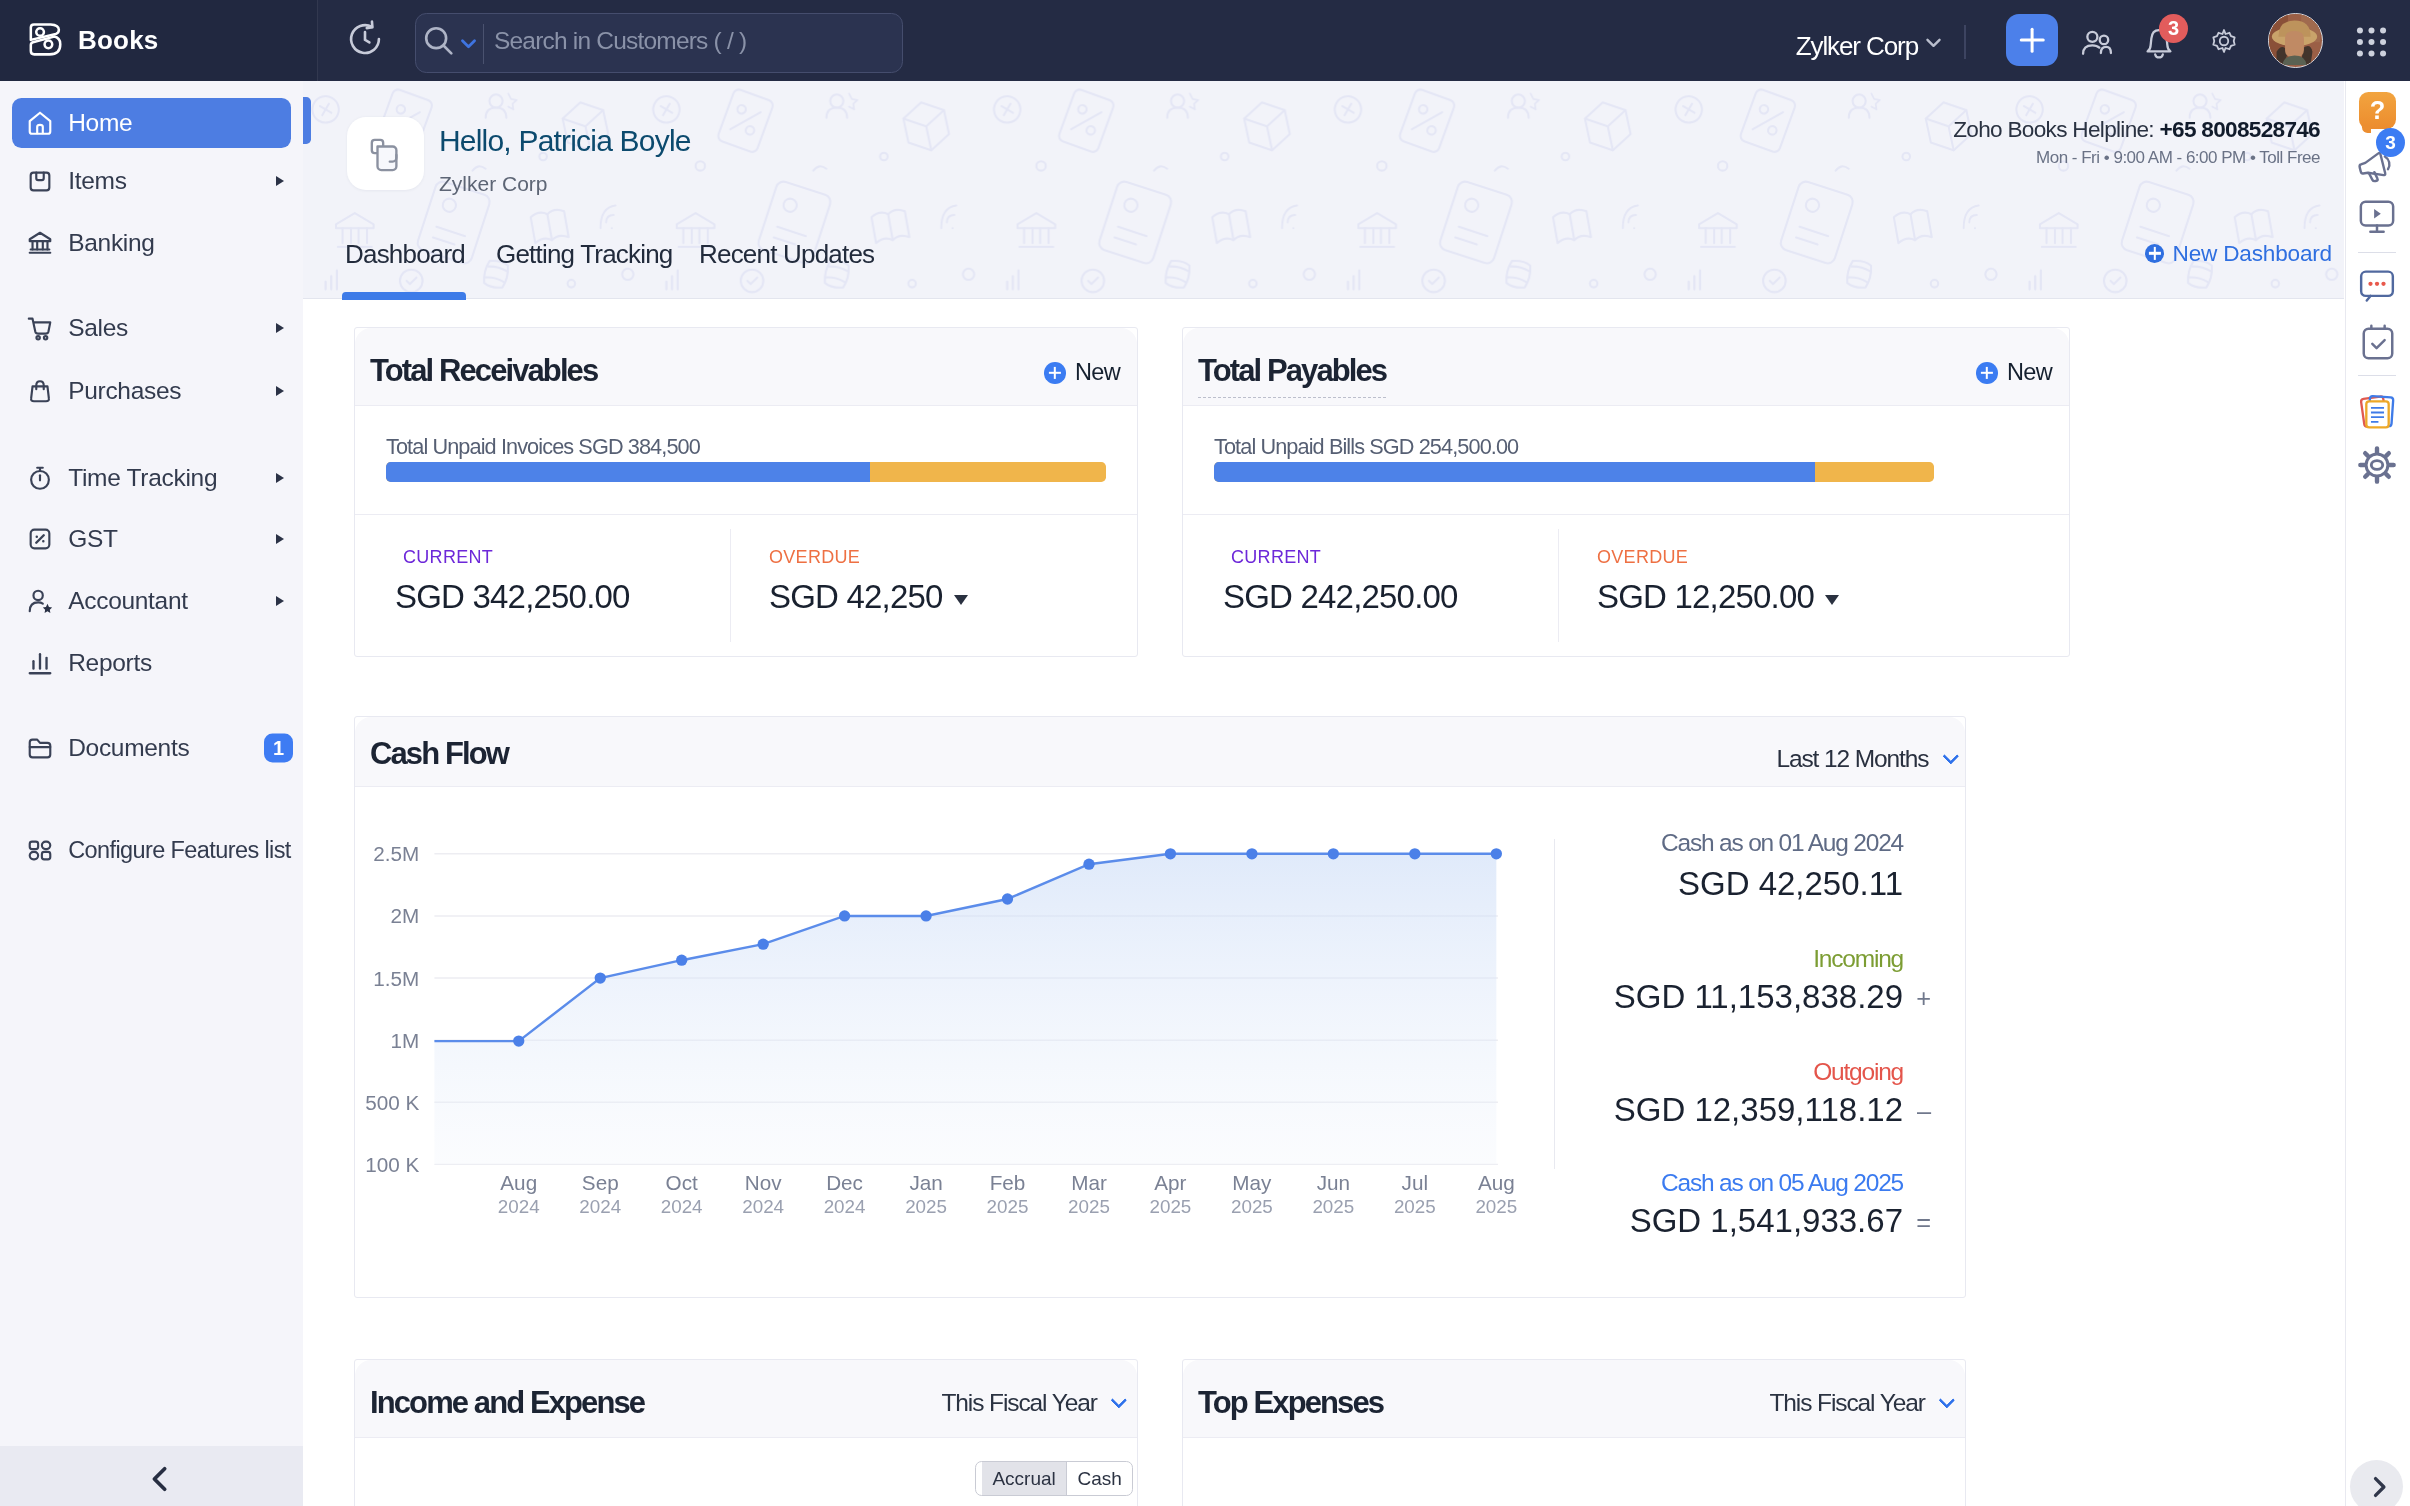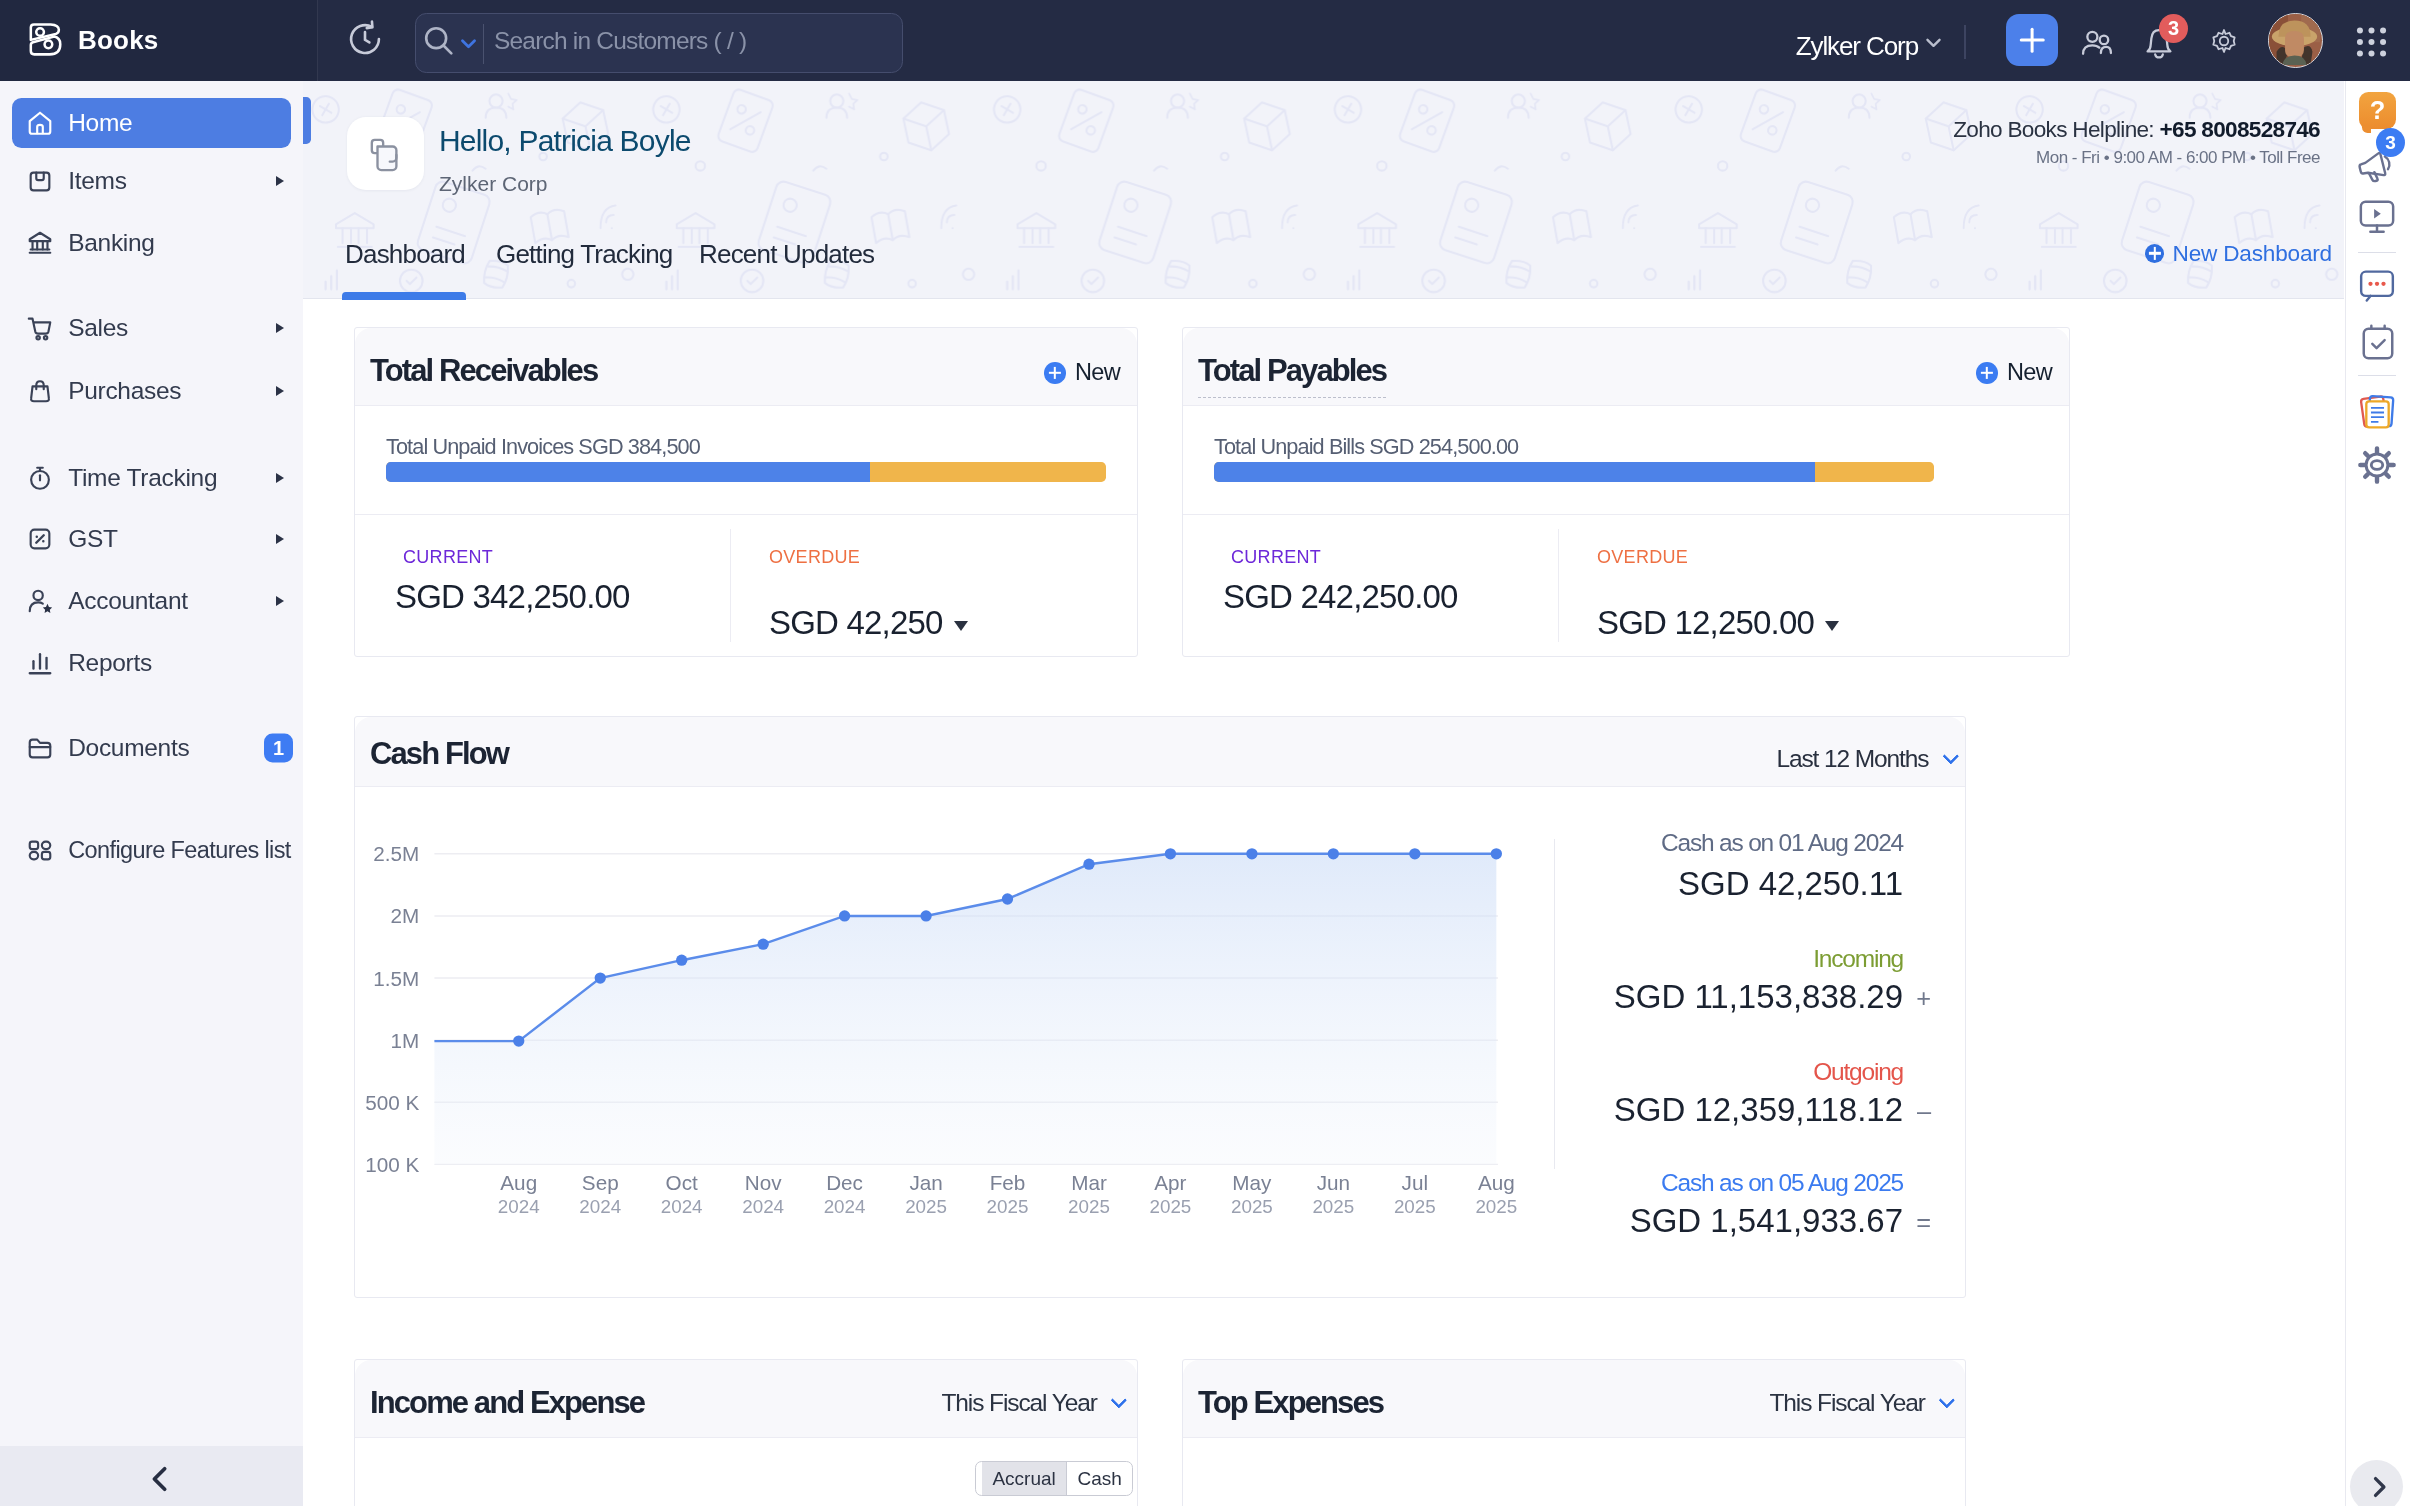--- a/index.html
+++ b/index.html
@@ -60,21 +60,21 @@
 .pluscirc:before { content:""; position:absolute; left:50%; top:50%; width:12.2px; height:2.4px; background:#fff; transform:translate(-50%,-50%); }
 .pluscirc:after { content:""; position:absolute; left:50%; top:50%; width:2.4px; height:12.2px; background:#fff; transform:translate(-50%,-50%); }
 .unpaidlab { position:absolute; left:31px; top:28px; font-size:21.7px; color:#565f73; letter-spacing:-0.9px; }
 .pbar { position:absolute; left:31px; top:56px; height:20px; width:720px; border-radius:4.7px; background:#f0b54b; overflow:hidden; }
 .pbar .blue { position:absolute; left:0; top:0; bottom:0; background:#4d82e8; }
 .cardsec2 { position:absolute; left:0; right:0; top:186px; border-top:0.9px solid #ececf3; height:143px; }
 .vdiv { position:absolute; left:375px; top:14px; height:113px; width:0.9px; background:#ececf3; }
 .cur-lab { position:absolute; left:40px; top:32px; font-size:18px; color:#6d28d9; letter-spacing:0.3px;margin-left:8px; }
 .ovr-lab { position:absolute; left:414px; top:32px; font-size:18px; color:#ee7043; letter-spacing:0.3px; }
 .cur-amt { position:absolute; left:40px; top:65px; font-size:33px; line-height:33px; letter-spacing:-0.8px; color:#19212f; font-weight:500; }
-.ovr-amt { position:absolute; left:414px; top:65px; font-size:33px; line-height:33px; letter-spacing:-0.8px; color:#19212f; font-weight:500;margin-top:26px; }
+.ovr-amt { position:absolute; left:414px; top:65px; font-size:33px; line-height:33px; letter-spacing:-0.8px; color:#19212f; font-weight:500; }
 .caret { display:inline-block; width:0; height:0; border-top:10.4px solid #2a3140; border-left:7px solid transparent; border-right:7px solid transparent; vertical-align:2.8px; margin-left:11.3px; }
 .dashu { border-bottom:1.9px dashed #bcbfcc; padding-bottom:8.5px; }
 
 #cashflow { left:354px; top:716px; width:1612px; height:582px; }
 #cashflow .cardhead { height:70px; }
 #cashflow .cardtitle { top:19px; }
 #cfright { position:absolute; right:11.3px; top:28px; font-size:24.5px; letter-spacing:-1.1px; color:#29303f; }
 .bluechev { display:inline-block; width:12.2px; height:12.2px; border-right:3.4px solid #2f72eb; border-bottom:3.4px solid #2f72eb; border-radius:1.9px; transform:rotate(45deg) translateY(-3.8px); vertical-align:1.9px; margin-left:13px; }
 .fy { position:absolute; right:15px; top:29px; font-size:24.5px; letter-spacing:-1.1px; color:#2b3342; }
 

